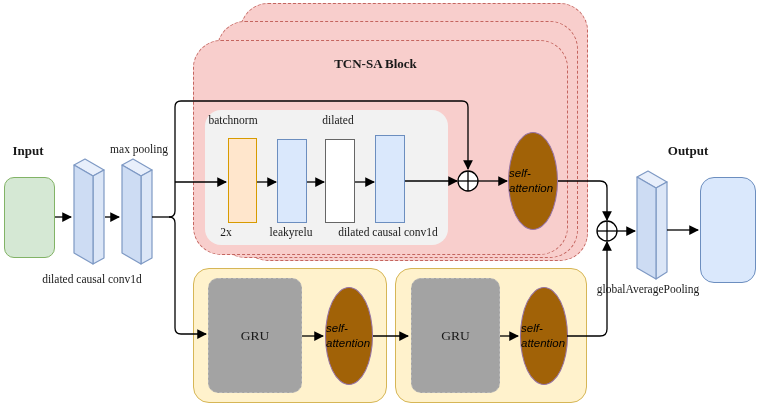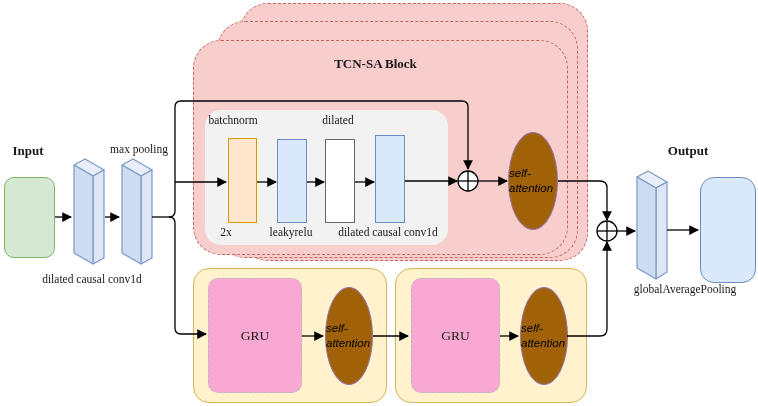--- a/index.html
+++ b/index.html
@@ -8,21 +8,21 @@
   .abs{position:absolute;box-sizing:border-box;}
   
   .pink{background:#f8cecc;border:1.4px dashed #c4655f;border-radius:28px;}
   .z1{z-index:1}.z2{z-index:2}.z3{z-index:3}.z4{z-index:4}.z5{z-index:5}
   .inner-gray{background:#f2f2f2;border-radius:16px;}
   .layer{border:1px solid;}
   .layer.orange{background:#ffe6cc;border-color:#d79b00;}
   .layer.blue{background:#dae8fc;border-color:#6c8ebf;}
   .layer.white{background:#ffffff;border-color:#666666;}
   .yellow{background:#fff2cc;border:1px solid #d6b656;border-radius:16px;}
-  .gru{background:#f9a8d4;border:1.4px dashed #b9b9b9;border-radius:10px;
+  .gru{background:#a3a3a3;border:1.4px dashed #b9b9b9;border-radius:10px;
        display:flex;align-items:center;justify-content:center;font-size:13.5px;}
   .ellipse{background:#a16207;border:1px solid #9673a6;border-radius:50%;
            display:flex;flex-direction:column;align-items:flex-start;justify-content:center;
            font-family:"Liberation Sans","DejaVu Sans",sans-serif;font-size:11.5px;line-height:1.3;color:#000;font-style:italic;}
   .greenbox{background:#d5e8d4;border:1px solid #82b366;border-radius:10px;}
   .outbox{background:#dae8fc;border:1px solid #6c8ebf;border-radius:14px;}
   .lbl{font-size:11.5px;text-align:center;white-space:nowrap;}
   .lbl-b{font-size:13px;font-weight:bold;text-align:center;white-space:nowrap;}
   #wires{position:absolute;left:0;top:0;z-index:30;pointer-events:none;}
   #wires path,#wires line,#wires circle{vector-effect:non-scaling-stroke;}
@@ -67,21 +67,21 @@
   </div>
   <div class="abs ellipse z5" style="left:520px;top:287px;width:48px;height:98px;">
     <span>self-</span>
     <span>attention</span>
   </div>
 
   <div class="abs lbl-b z5" style="left:2px;top:143px;width:52px;">Input</div>
   <div class="abs greenbox z4" style="left:4px;top:177px;width:51px;height:81px;"></div>
   <div class="abs lbl z5" style="left:22px;top:273px;width:140px;">dilated causal conv1d</div>
   <div class="abs lbl z5" style="left:94px;top:143px;width:90px;">max pooling</div>
-  <div class="abs lbl z5" style="left:623px;top:283px;width:124px;">globalAveragePooling</div>
+  <div class="abs lbl z5" style="left:586px;top:283px;width:124px;">globalAveragePooling</div>
   <div class="abs lbl-b z5" style="left:660px;top:143px;width:56px;">Output</div>
   <div class="abs outbox z4" style="left:700px;top:177px;width:56px;height:106px;"></div>
 
   <svg id="wires" width="758" height="406" viewBox="0 0 758 406">
     <defs>
       <marker id="ah" viewBox="0 0 10 10" refX="9" refY="5" markerWidth="7.5" markerHeight="7.5" orient="auto-start-reverse">
         <path d="M0,0 L10,5 L0,10 z" fill="#000"></path>
       </marker>
     </defs>
 

